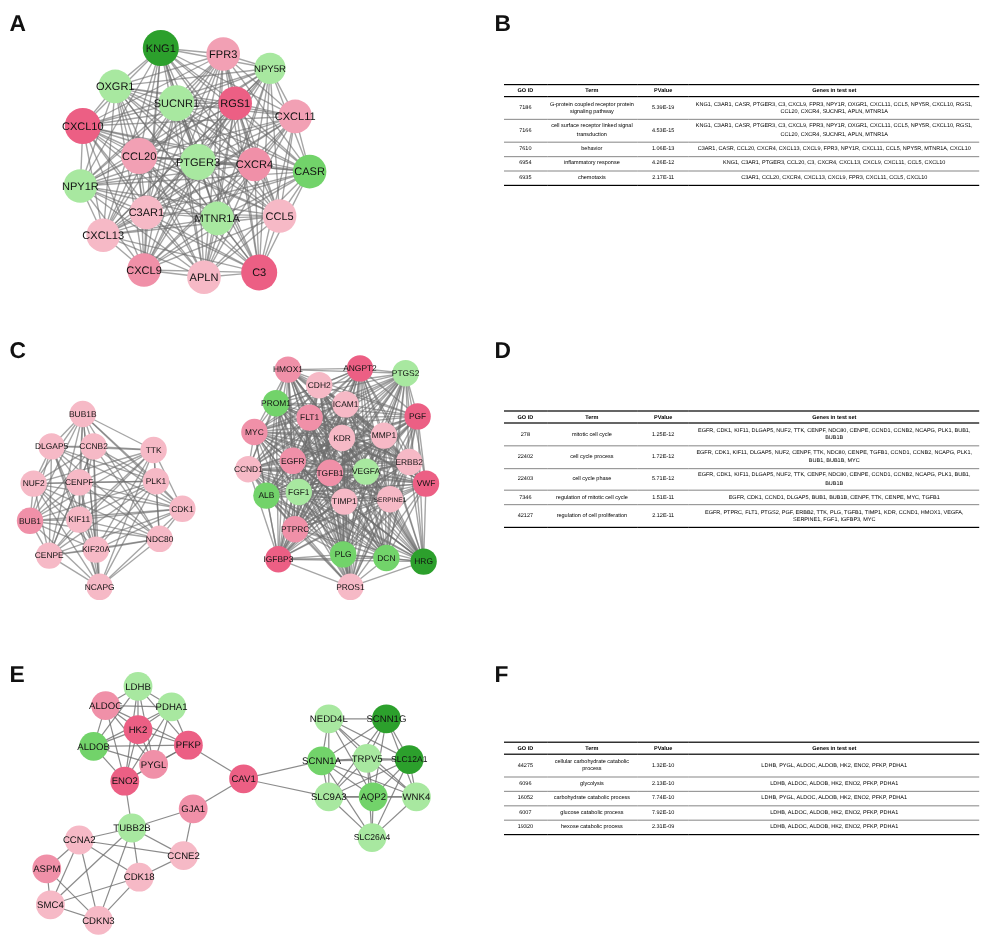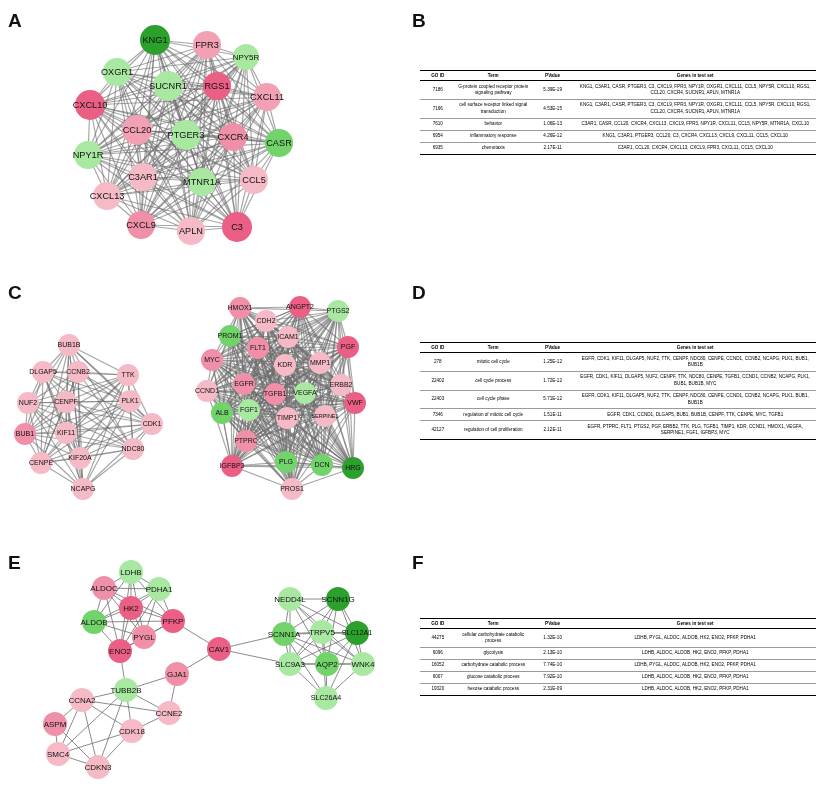--- a/index.html
+++ b/index.html
@@ -20,21 +20,21 @@
 </head>
 <body>
 
 <div class="panel-label" style="left:8px;top:10px;">A</div>
 <div class="panel-label" style="left:412px;top:10px;">B</div>
 <div class="panel-label" style="left:8px;top:282px;">C</div>
 <div class="panel-label" style="left:412px;top:282px;">D</div>
 <div class="panel-label" style="left:8px;top:552px;">E</div>
 <div class="panel-label" style="left:412px;top:552px;">F</div>
 
-<div class="net" style="left:0;top:0;width:300px;height:265px;padding-left:21px;">
+<div class="net" style="left:0;top:0;width:300px;height:265px;">
   <svg id="svg-A" width="300" height="265" viewBox="0 0 300 265">
       <g>
         <line x1="134" y1="40" x2="186" y2="45" stroke="#6e6e6e" stroke-width="1.15" stroke-opacity="0.62"></line>
         <line x1="134" y1="40" x2="225" y2="57" stroke="#6e6e6e" stroke-width="1.15" stroke-opacity="0.62"></line>
         <line x1="134" y1="40" x2="96" y2="72" stroke="#6e6e6e" stroke-width="1.15" stroke-opacity="0.62"></line>
         <line x1="134" y1="40" x2="147" y2="86" stroke="#6e6e6e" stroke-width="1.15" stroke-opacity="0.62"></line>
         <line x1="134" y1="40" x2="196" y2="86" stroke="#6e6e6e" stroke-width="1.15" stroke-opacity="0.62"></line>
         <line x1="134" y1="40" x2="246" y2="97" stroke="#6e6e6e" stroke-width="1.15" stroke-opacity="0.62"></line>
         <line x1="134" y1="40" x2="69" y2="105" stroke="#6e6e6e" stroke-width="1.15" stroke-opacity="0.62"></line>
         <line x1="134" y1="40" x2="116" y2="130" stroke="#6e6e6e" stroke-width="1.15" stroke-opacity="0.62"></line>
@@ -914,21 +914,21 @@
           <text x="353" y="468.5" class="nodelbl" font-size="7.0">HRG</text>
         </g>
         <g>
           <circle cx="292" cy="489" r="11" fill="#f6b9c6" stroke="none"></circle>
           <text x="292" y="489.5" class="nodelbl" font-size="7.0">PROS1</text>
         </g>
       </g>
     </svg>
 </div>
 
-<div class="net" style="left:0;top:560px;width:400px;height:227px;padding-left:16px;">
+<div class="net" style="left:0;top:560px;width:400px;height:227px;">
   <svg id="svg-E" width="400" height="227" viewBox="0 560 400 227">
       <g>
         <line x1="115" y1="572" x2="88" y2="588" stroke="#6e6e6e" stroke-width="1" stroke-opacity="0.8"></line>
         <line x1="115" y1="572" x2="143" y2="589" stroke="#6e6e6e" stroke-width="1" stroke-opacity="0.8"></line>
         <line x1="115" y1="572" x2="115" y2="608" stroke="#6e6e6e" stroke-width="1" stroke-opacity="0.8"></line>
         <line x1="115" y1="572" x2="78" y2="622" stroke="#6e6e6e" stroke-width="1" stroke-opacity="0.8"></line>
         <line x1="115" y1="572" x2="157" y2="621" stroke="#6e6e6e" stroke-width="1" stroke-opacity="0.8"></line>
         <line x1="115" y1="572" x2="128" y2="637" stroke="#6e6e6e" stroke-width="1" stroke-opacity="0.8"></line>
         <line x1="115" y1="572" x2="104" y2="651" stroke="#6e6e6e" stroke-width="1" stroke-opacity="0.8"></line>
         <line x1="88" y1="588" x2="143" y2="589" stroke="#6e6e6e" stroke-width="1" stroke-opacity="0.8"></line>

